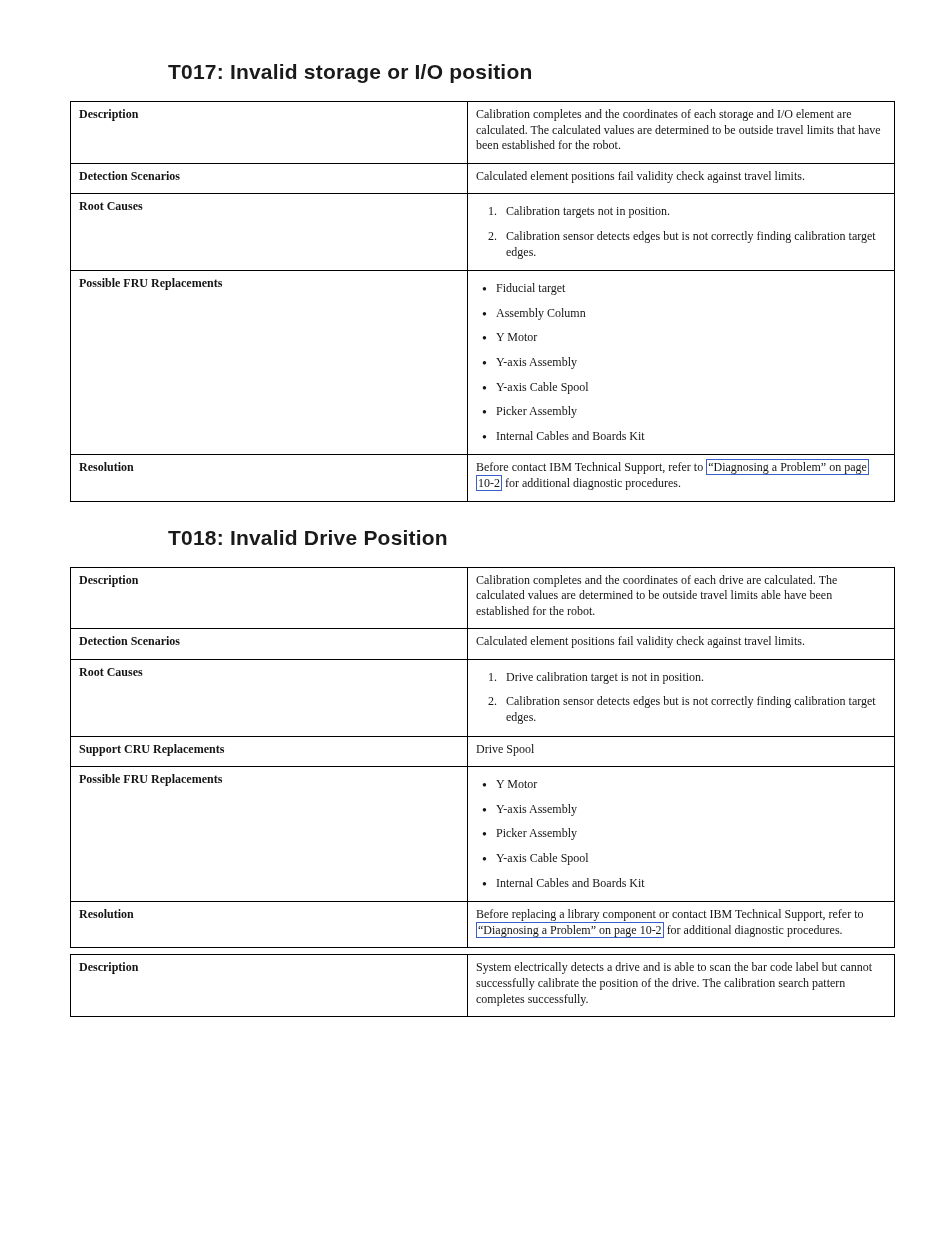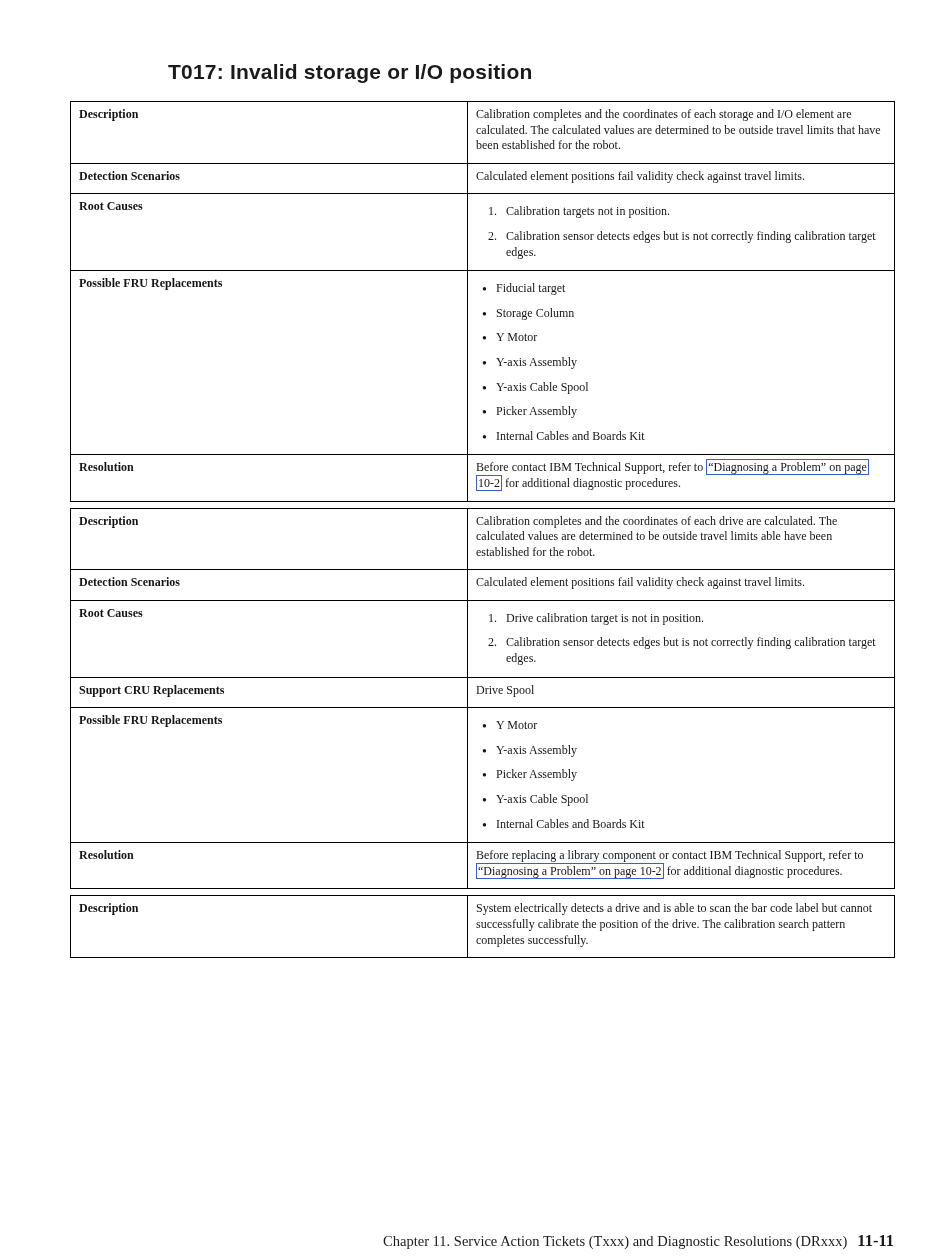--- a/index.html
+++ b/index.html
@@ -111,39 +111,40 @@
                     <li>Calibration targets not in position.</li>
                     <li>Calibration sensor detects edges but is not correctly finding calibration target edges.</li>
                   </ol>
                 </td>
               </tr>
               <tr>
                 <td class="label-cell"><span>Possible FRU Replacements</span></td>
                 <td class="value-cell">
                   <ul class="dot-list">
                     <li>Fiducial target</li>
-                    <li>Storage Column</li>
+                    <li>Assembly Column</li>
                     <li>Y Motor</li>
                     <li>Y-axis Assembly</li>
                     <li>Y-axis Cable Spool</li>
                     <li>Picker Assembly</li>
                     <li>Internal Cables and Boards Kit</li>
                   </ul>
                 </td>
               </tr>
               <tr>
                 <td class="label-cell"><span>Resolution</span></td>
                 <td class="value-cell">
                   <p class="value-text"><span>Before contact IBM Technical Support, refer to </span><span class="link-box">“Diagnosing a Problem” on page 10-2</span><span> for additional diagnostic procedures.</span></p>
                 </td>
               </tr>
             </tbody>
           </table>
         </div>
         <div class="section">
+          <div class="section-title">T018: Invalid Drive Position</div>
           <table class="ticket-table">
             <tbody>
               <tr>
                 <td class="label-cell"><span>Description</span></td>
                 <td class="value-cell">
                   <p class="value-text">Calibration completes and the coordinates of each drive are calculated. The calculated values are determined to be outside travel limits able have been established for the robot.</p>
                 </td>
               </tr>
               <tr>
                 <td class="label-cell"><span>Detection Scenarios</span></td>
@@ -194,16 +195,13 @@
                 <td class="label-cell"><span>Description</span></td>
                 <td class="value-cell">
                   <p class="value-text">System electrically detects a drive and is able to scan the bar code label but cannot successfully calibrate the position of the drive. The calibration search pattern completes successfully.</p>
                 </td>
               </tr>
             </tbody>
           </table>
         </div>
       </div>
   </div>
-  <div class="footer">
-    <span>Chapter 11. Service Action Tickets (Txxx) and Diagnostic Resolutions (DRxxx)</span><span class="page-number">11-11</span>
-  </div>
 </div>
 
 </body></html>

